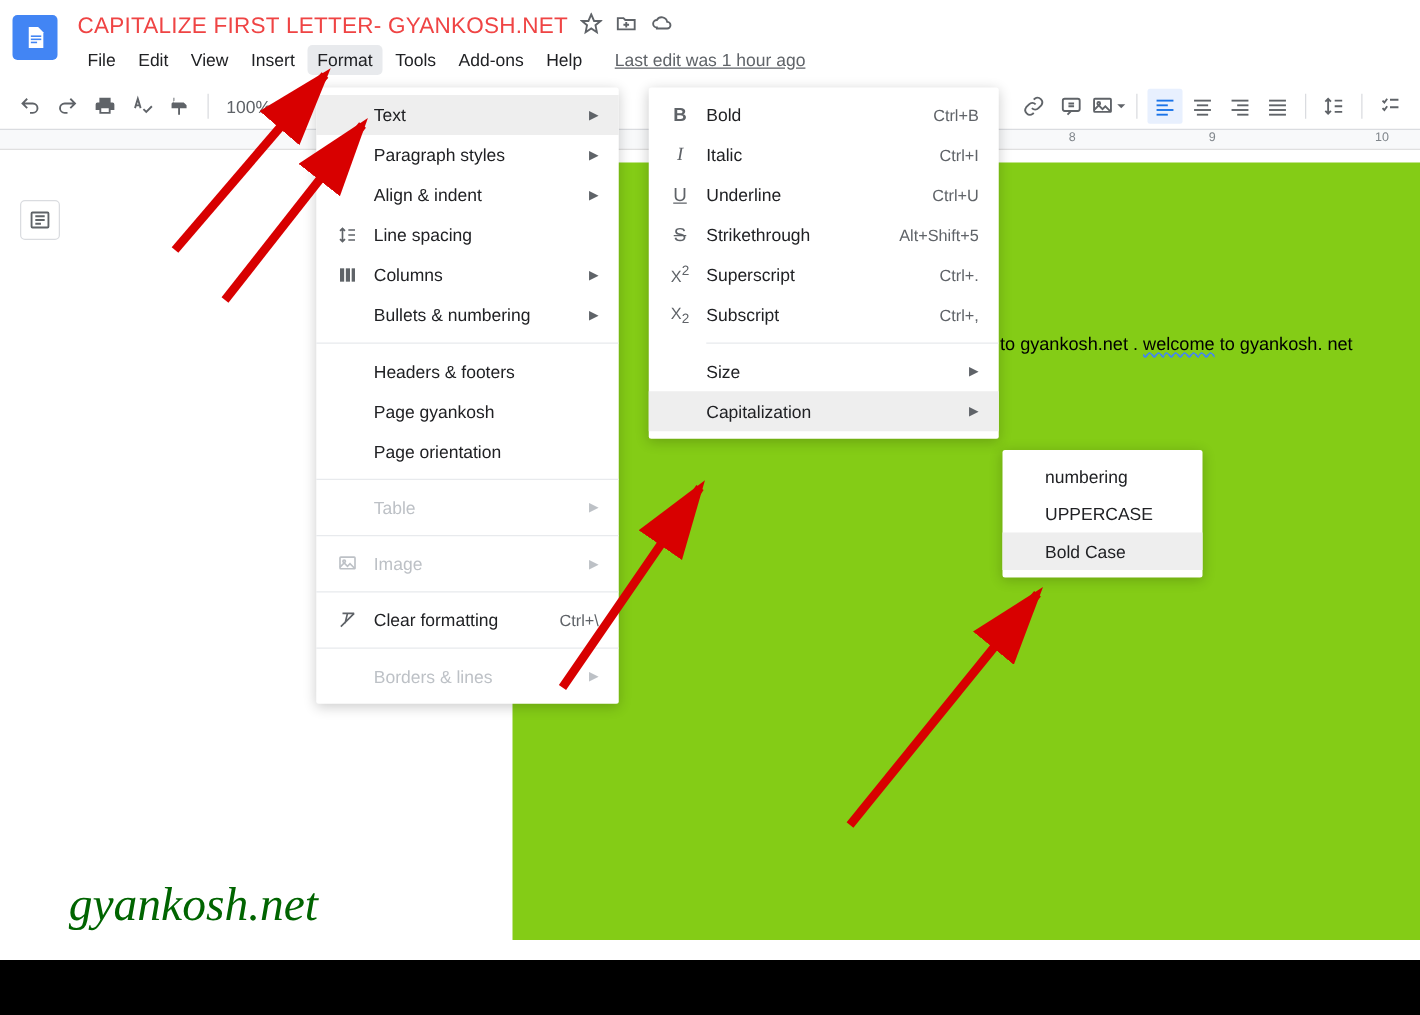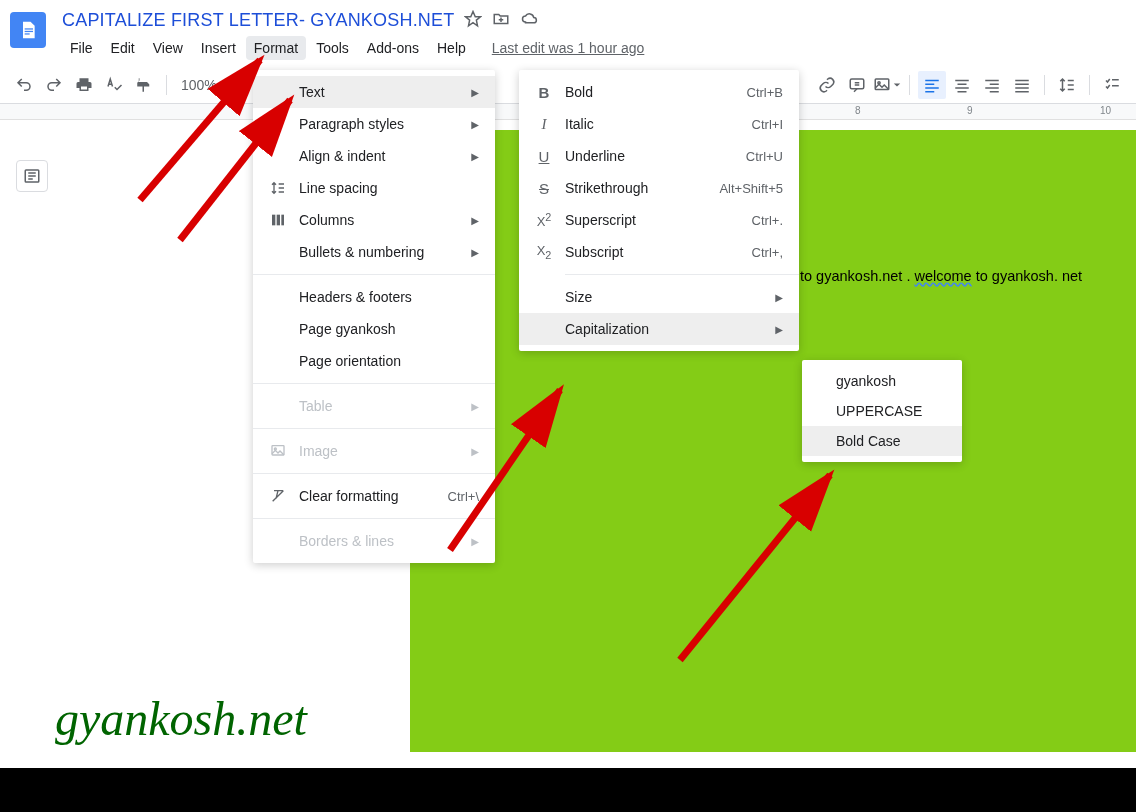--- a/index.html
+++ b/index.html
@@ -33,21 +33,21 @@
   .doc-icon svg { width: 20px; height: 24px; }
   .title-area { flex: 1; }
   .title-row {
     display: flex;
     align-items: center;
     gap: 10px;
     height: 24px;
   }
   .doc-title {
     font-size: 18px;
-    color: #1d4ed8;
+    color: #ef4444;
     letter-spacing: 0.2px;
   }
   .title-icon { color: #5f6368; cursor: pointer; }
   .menubar {
     display: flex;
     align-items: center;
     gap: 2px;
     margin-top: 4px;
   }
   .menubar-item {
@@ -184,21 +184,21 @@
   .dd-sep { height: 1px; background: #e8eaed; margin: 6px 0; }
   .dd-subsep { height: 1px; background: #e8eaed; margin: 6px 0 6px 46px; }
   #format-menu { left: 253px; top: 70px; width: 242px; }
   #text-menu { left: 519px; top: 70px; width: 280px; }
   #cap-menu { left: 802px; top: 360px; width: 160px; }
   .watermark {
     position: absolute;
     left: 55px;
     bottom: 66px;
     font-family: 'Brush Script MT', cursive;
-    font-size: 48px;
+    font-size: 38px;
     font-style: italic;
     color: #006400;
   }
   .blackbar {
     position: absolute;
     left: 0;
     bottom: 0;
     width: 1136px;
     height: 44px;
     background: #000;
@@ -512,21 +512,21 @@
   </div>
   <div class="dd-item highlight">
     <span class="dd-icon"></span>
     <span class="dd-label">Capitalization</span>
     <span class="dd-arrow">▶</span>
   </div>
 </div>
 
 <div class="dropdown" id="cap-menu">
   <div class="dd-item">
-    <span class="dd-label" style="padding-left:20px">gyankosh</span>
+    <span class="dd-label" style="padding-left:20px">numbering</span>
   </div>
   <div class="dd-item">
     <span class="dd-label" style="padding-left:20px">UPPERCASE</span>
   </div>
   <div class="dd-item highlight">
     <span class="dd-label" style="padding-left:20px">Bold Case</span>
   </div>
 </div>
 
 <svg class="arrow-svg" style="left:0;top:0;width:1136px;height:812px">

